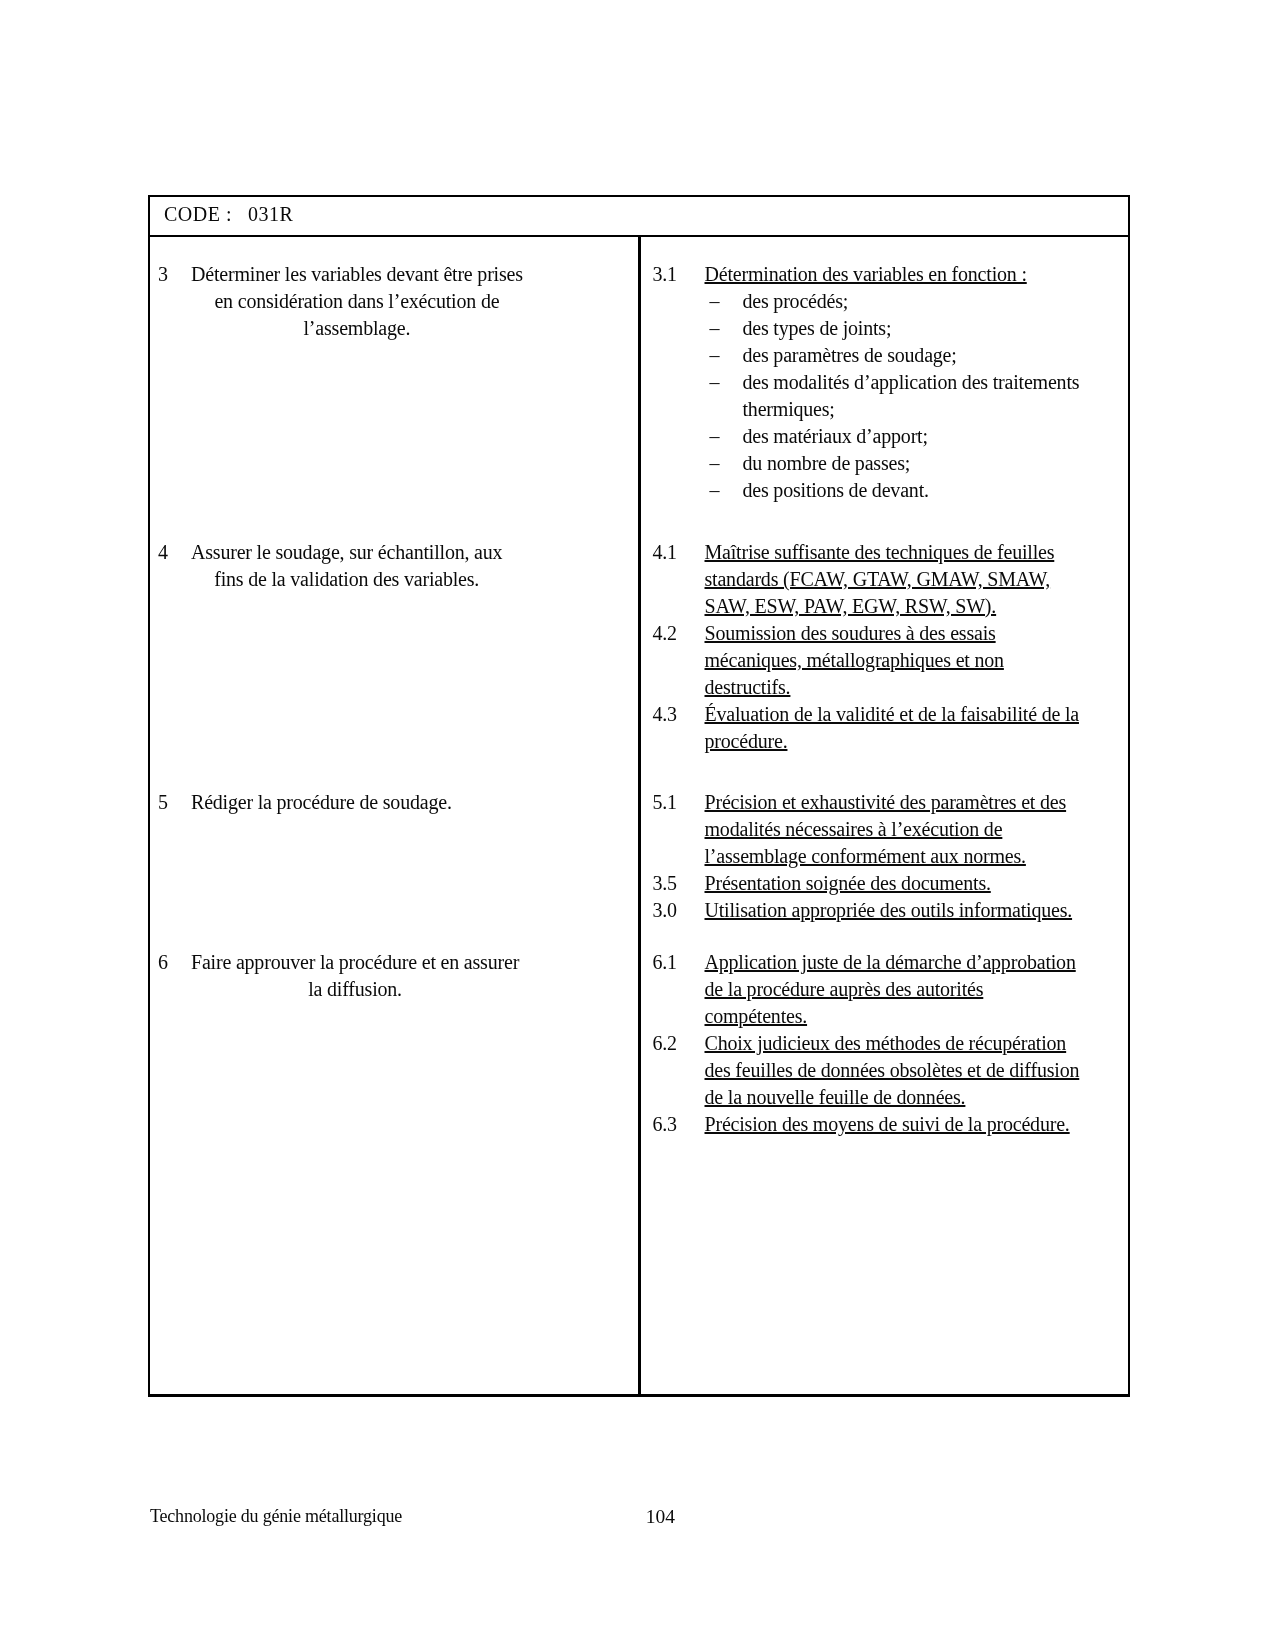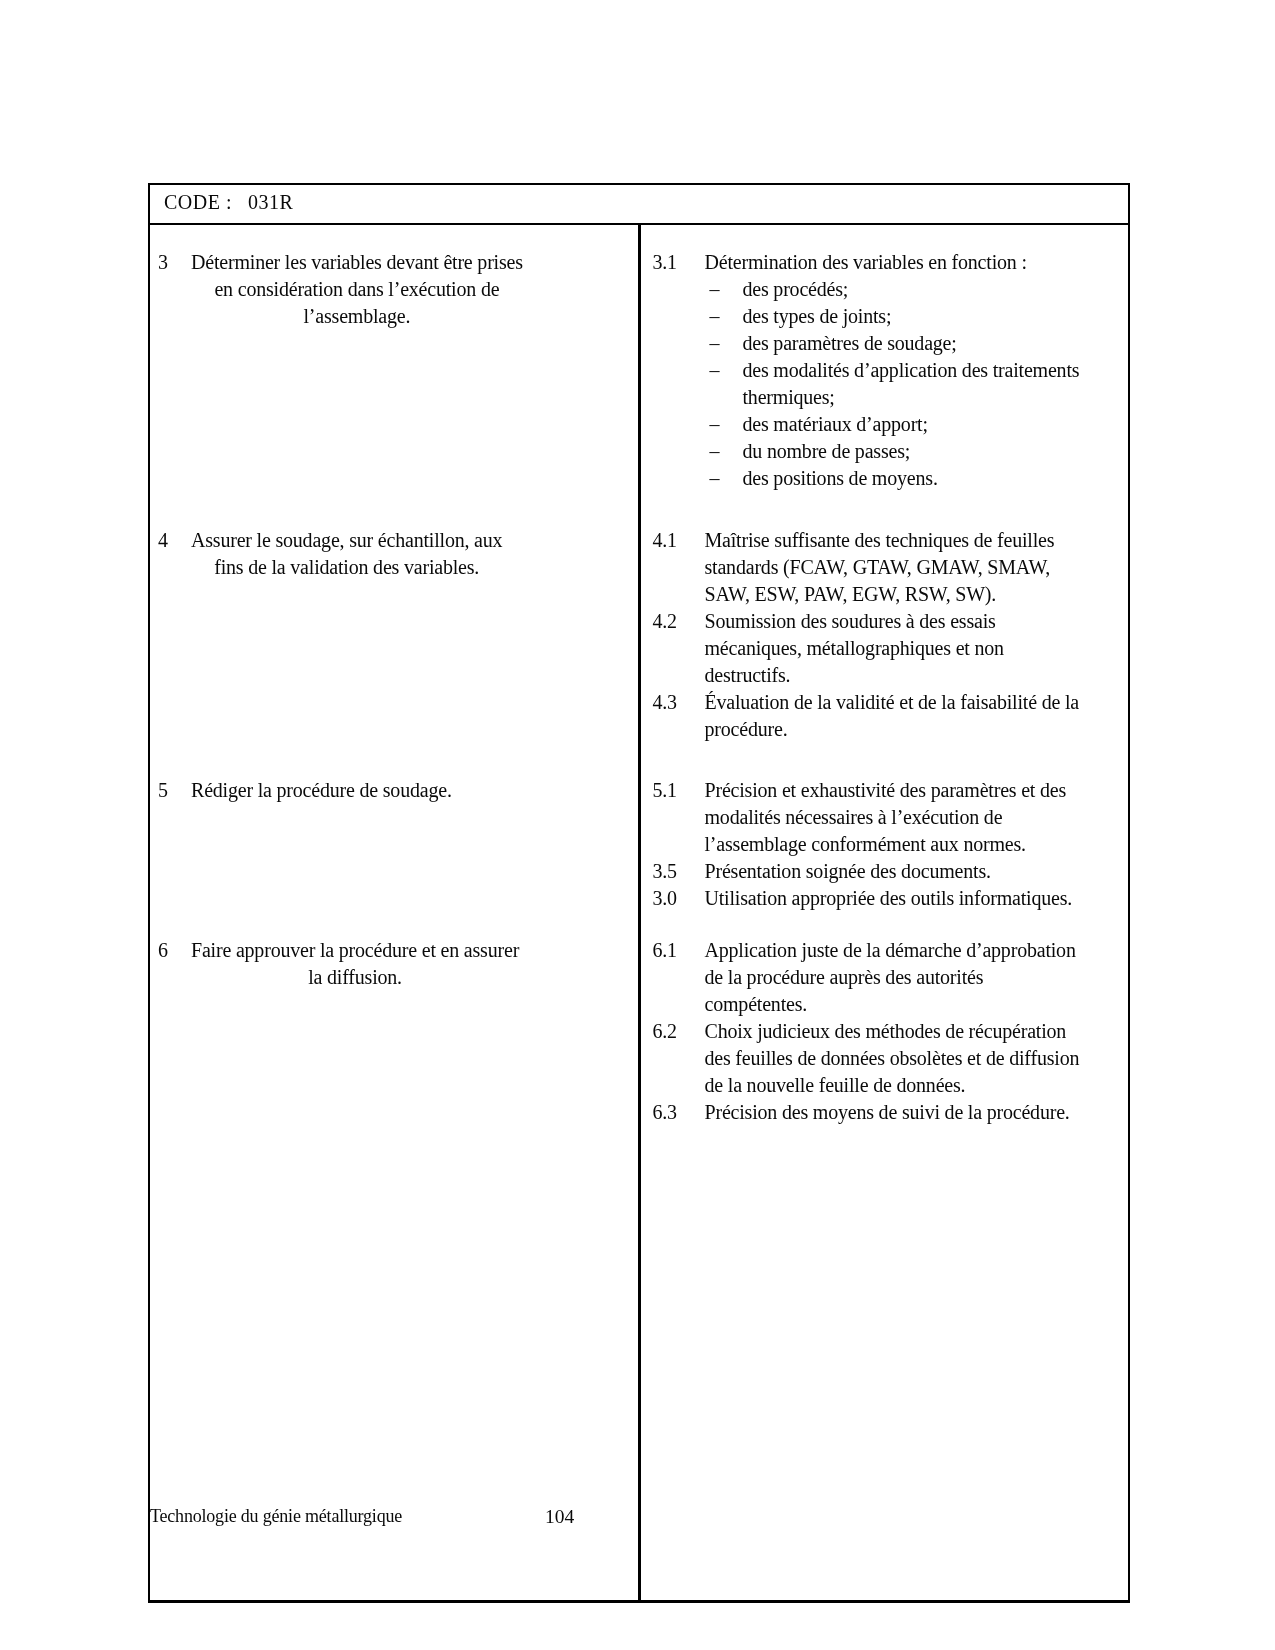--- a/index.html
+++ b/index.html
@@ -6,22 +6,22 @@
   body {
     width:1275px; height:1650px;
     background:#ffffff;
     font-family:"Liberation Serif", serif;
     color:#0a0a0a;
     -webkit-font-smoothing:antialiased;
   }
   .sheet { position:relative; width:1275px; height:1650px; overflow:hidden; }
 
   table.doc {
-    position:absolute; left:148px; top:183px;
-    width:982px; height:1420px;
+    position:absolute; left:148px; top:195px;
+    width:982px; height:1202px;
     border-collapse:collapse; table-layout:fixed;
     border:2px solid #000;
     border-bottom-width:3px;
     font-size:20px; line-height:27px; letter-spacing:-0.2px;
   }
   td { padding:0; vertical-align:top; }
 
   tr.code-row td {
     border-bottom:2px solid #000;
     height:30px;
@@ -41,33 +41,33 @@
   tr.row-3 { height:216px; }
   tr.filler-row td { padding:0; }
 
   .obj { display:flex; padding-left:8px; }
   .obj-num { flex:none; width:33px; }
   .obj-text { white-space:pre-line;text-align:center; }
 
   .crit { display:flex; padding-left:12px; }
   .crit-num { flex:none; width:52px; }
   .crit-body { flex:1; min-width:0; }
-  .crit-text { white-space:pre-line; }
+  .crit-text { white-space:pre-line;text-decoration:underline; }
 
   .bullet { display:flex; margin-left:5px; }
   .bullet-dash { flex:none; width:33px; }
   .bullet-text { white-space:pre-line; }
 
   .footer-left {
     position:absolute; left:150px; top:1506px;
     font-size:18px; letter-spacing:-0.2px;
   }
   .footer-page {
     position:absolute; left:545px; top:1506px; width:130px;
-    text-align:left; font-size:19.5px;
+    text-align:right; font-size:19.5px;
   }
   .footer-right {
     position:absolute; right:170px; top:1506px;
     text-align:right; font-size:19.5px; line-height:26px; letter-spacing:-0.2px;
   }
 </style>
 </head>
 <body>
 
 <div class="sheet">
@@ -114,21 +114,21 @@
                 <div class="bullet">
                   <span class="bullet-dash">–</span>
                   <div class="bullet-text">des matériaux d’apport;</div>
                 </div>
                 <div class="bullet">
                   <span class="bullet-dash">–</span>
                   <div class="bullet-text">du nombre de passes;</div>
                 </div>
                 <div class="bullet">
                   <span class="bullet-dash">–</span>
-                  <div class="bullet-text">des positions de moyens.</div>
+                  <div class="bullet-text">des positions de devant.</div>
                 </div>
               </div>
             </div>
           </td>
         </tr>
         <tr class="row-1">
           <td class="left-cell">
             <div class="obj">
               <span class="obj-num">4</span>
               <div class="obj-text">Assurer le soudage, sur échantillon, aux

